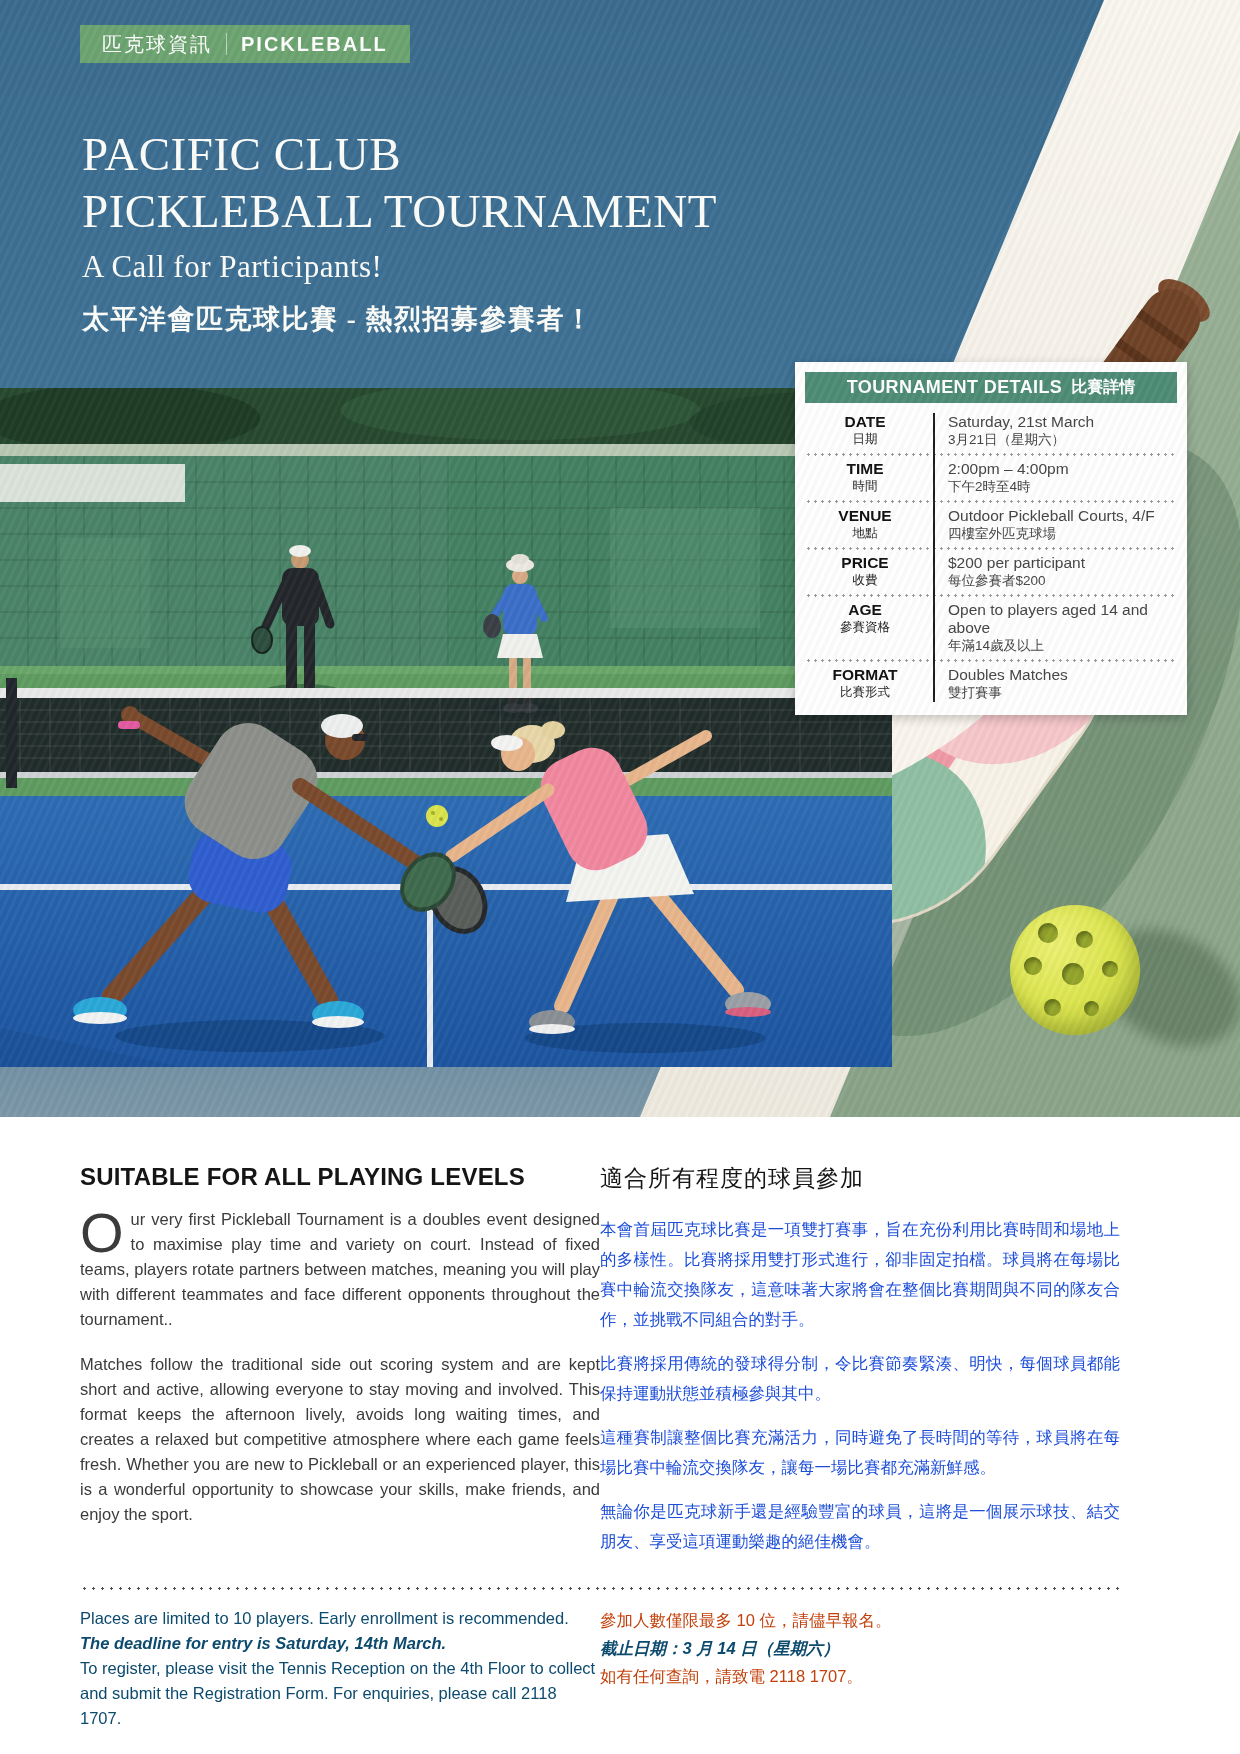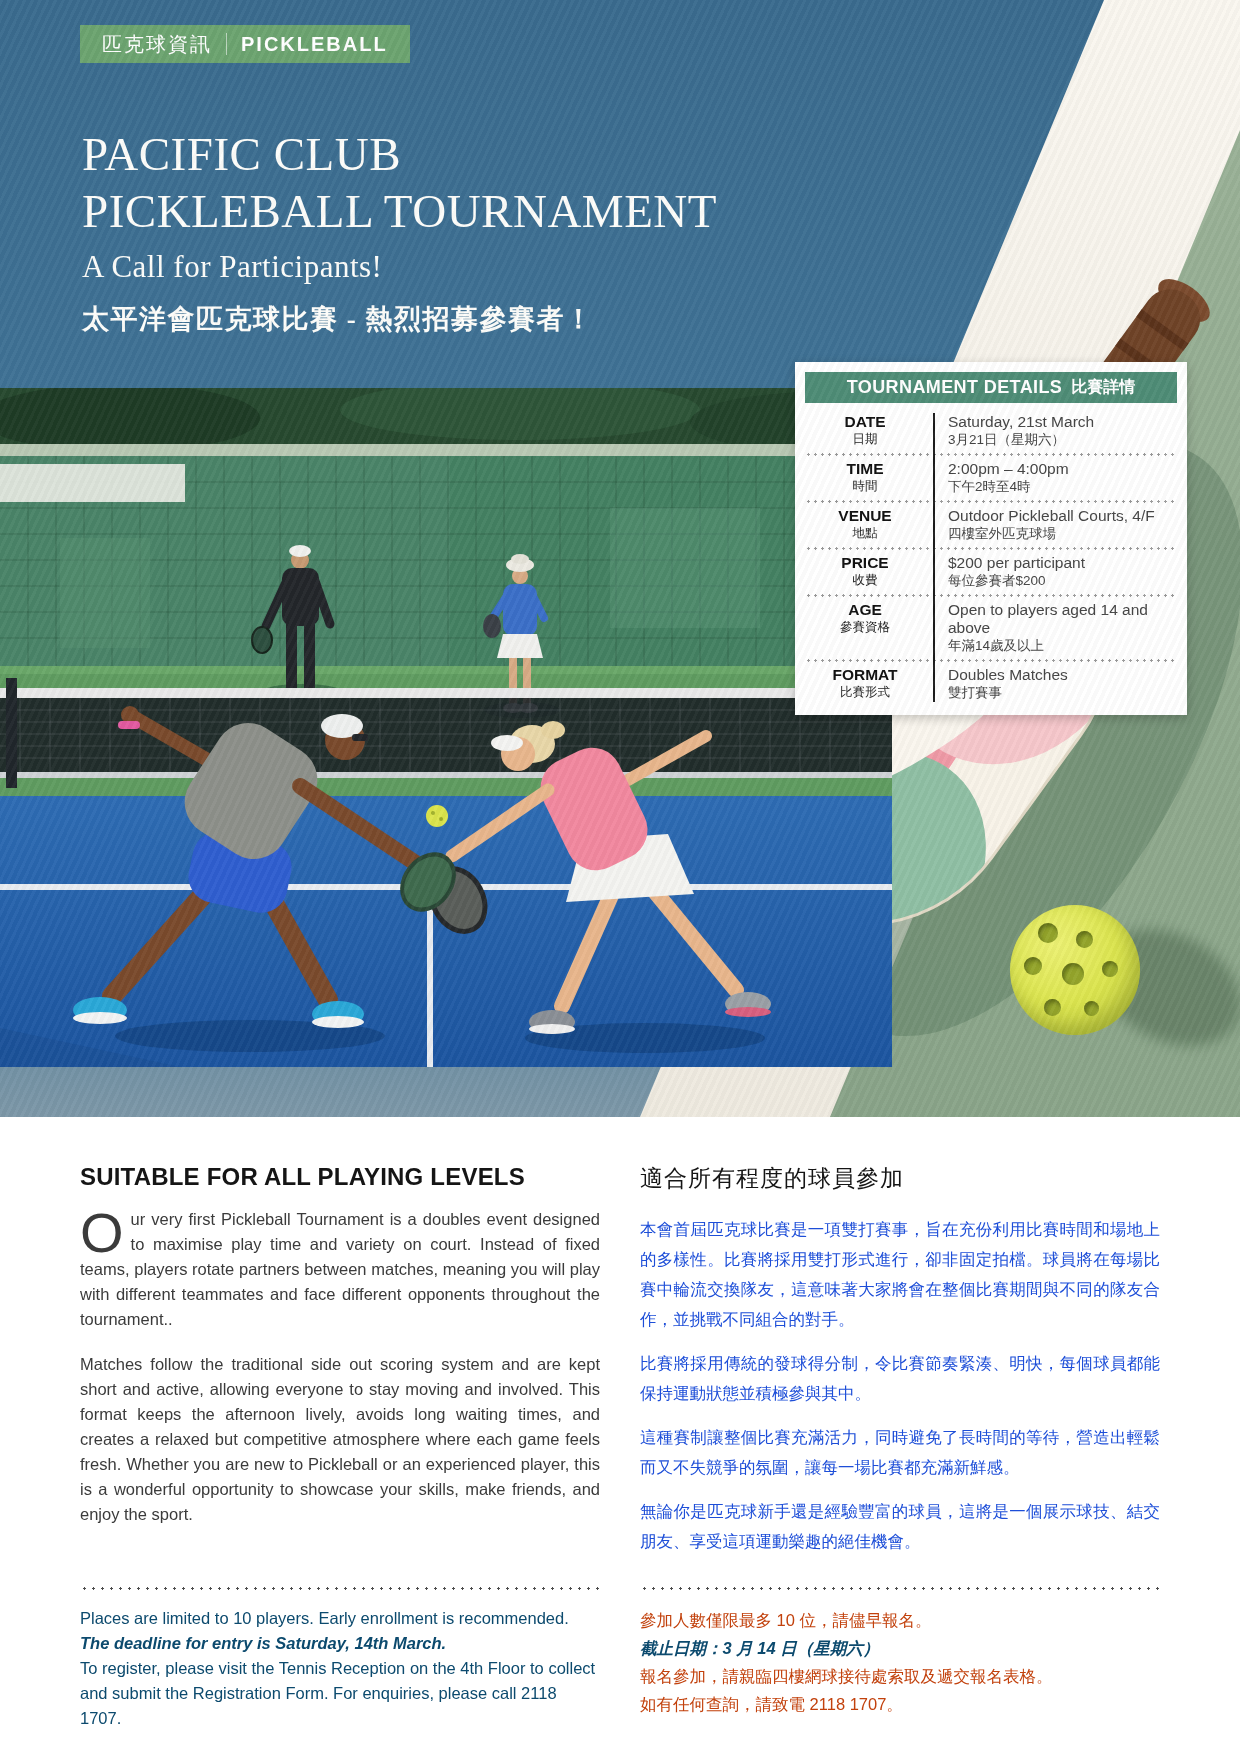--- a/index.html
+++ b/index.html
@@ -56,21 +56,21 @@
   .dlabel .en { font-size:15.5px; font-weight:bold; color:#101010; line-height:18px; }
   .dlabel .zh { font-size:12.5px; color:#1d1d1d; line-height:15px; margin-top:1px; }
   .dvalue { flex:1; padding-left:15px; }
   .dvalue .en { font-size:15.5px; color:#454545; line-height:18px; }
   .dvalue .zh { font-size:13.5px; color:#454545; line-height:16px; margin-top:1px; }
   .dotline { height:3px; margin:1px 0;
              background-image:radial-gradient(circle, #9a9a9a 1px, transparent 1.3px);
              background-size:7px 3px; background-repeat:repeat-x; background-position:0 center; }
 
   
-  .content { display:flex; gap:40px; padding:46px 80px 0; }
+  .content { display:flex; padding:46px 80px 0; }
   .col { width:520px; position:relative; height:570px; }
   .h-en { font-size:24px; font-weight:bold; color:#151515; letter-spacing:.2px; margin-bottom:16px; }
   .h-zh { font-size:23px; font-weight:normal; color:#151515; margin-bottom:20px; letter-spacing:1px; }
   .p-en { font-size:16.5px; line-height:25px; color:#3b3b3b; text-align:justify; margin-bottom:20px; }
   .p-zh { font-size:16.5px; line-height:30px; color:#1d4ed8; text-align:justify; margin-bottom:14px; }
   .dropcap { float:left; font-size:56px; line-height:46px; padding:3px 7px 0 0; font-weight:400; color:#3b3b3b; }
   .footnote { position:absolute; top:424px; left:0; right:0; }
   .divider { height:3px; margin-bottom:16px;
              background-image:radial-gradient(circle, #4c4c4c 1.1px, transparent 1.35px);
              background-size:9px 3px; background-repeat:repeat-x; background-position:0 center; }
@@ -346,24 +346,23 @@
       <div class="note-en">Places are limited to 10 players. Early enrollment is recommended.</div>
       <div class="note-en bold">The deadline for entry is Saturday, 14th March.</div>
       <div class="note-en">To register, please visit the Tennis Reception on the 4th Floor to collect and submit the Registration Form. For enquiries, please call 2118 1707.</div>
     </div>
   </div>
 
   <div class="col">
     <div class="h-zh">適合所有程度的球員參加</div>
     <p class="p-zh">本會首屆匹克球比賽是一項雙打賽事，旨在充份利用比賽時間和場地上的多樣性。比賽將採用雙打形式進行，卻非固定拍檔。球員將在每場比賽中輪流交換隊友，這意味著大家將會在整個比賽期間與不同的隊友合作，並挑戰不同組合的對手。</p>
     <p class="p-zh">比賽將採用傳統的發球得分制，令比賽節奏緊湊、明快，每個球員都能保持運動狀態並積極參與其中。</p>
-    <p class="p-zh">這種賽制讓整個比賽充滿活力，同時避免了長時間的等待，營造出輕鬆而又不失競爭的氛圍，讓每一場比賽都充滿新鮮感。</p>
+    <p class="p-zh">這種賽制讓整個比賽充滿活力，同時避免了長時間的等待，球員將在每場比賽中輪流交換隊友，讓每一場比賽都充滿新鮮感。</p>
     <p class="p-zh">無論你是匹克球新手還是經驗豐富的球員，這將是一個展示球技、結交朋友、享受這項運動樂趣的絕佳機會。</p>
     <div class="footnote">
       <div class="divider"></div>
       <div class="note-zh">參加人數僅限最多 10 位，請儘早報名。</div>
       <div class="note-zh bold">截止日期：3 月 14 日（星期六）</div>
-      <div class="note-zh">報名參加，請親臨四樓網球接待處索取及遞交報名表格。</div>
       <div class="note-zh">如有任何查詢，請致電 2118 1707。</div>
     </div>
   </div>
 
 </div>
 
 </body></html>

